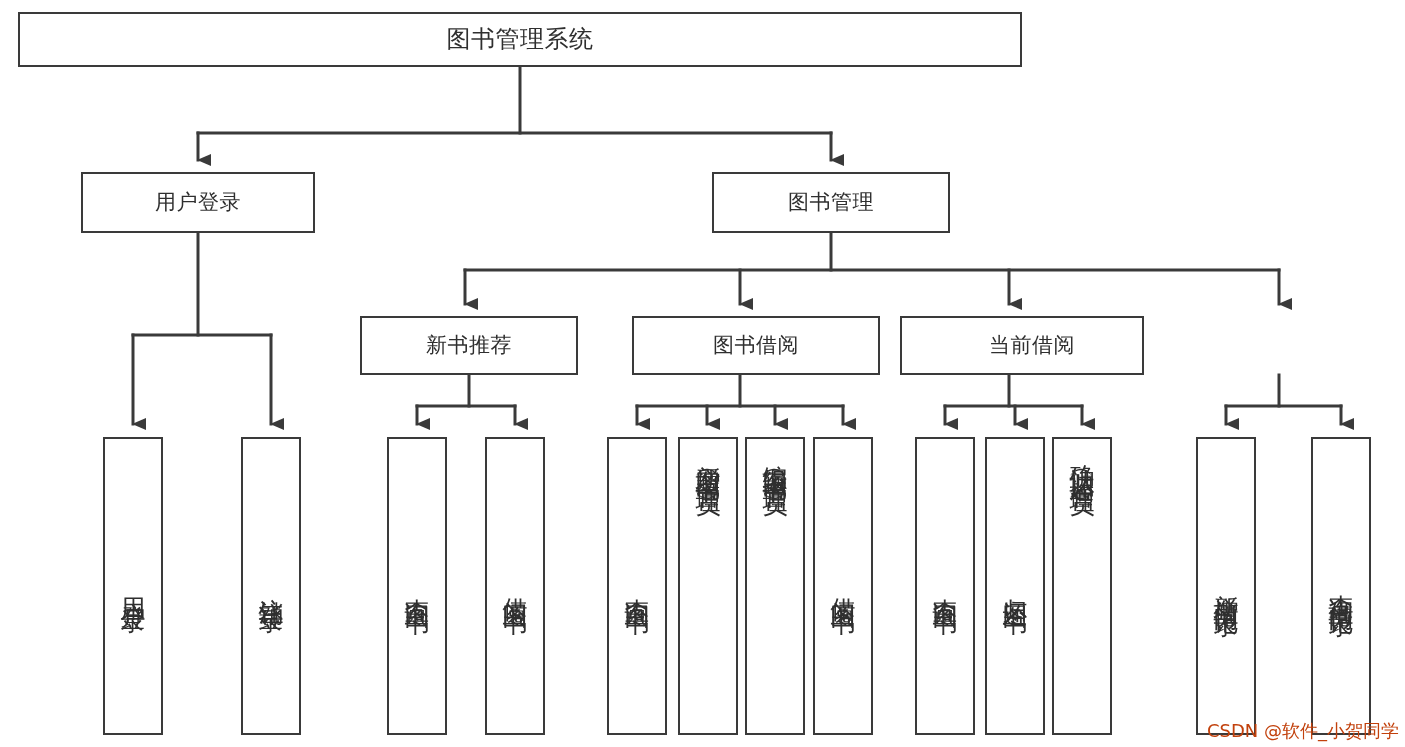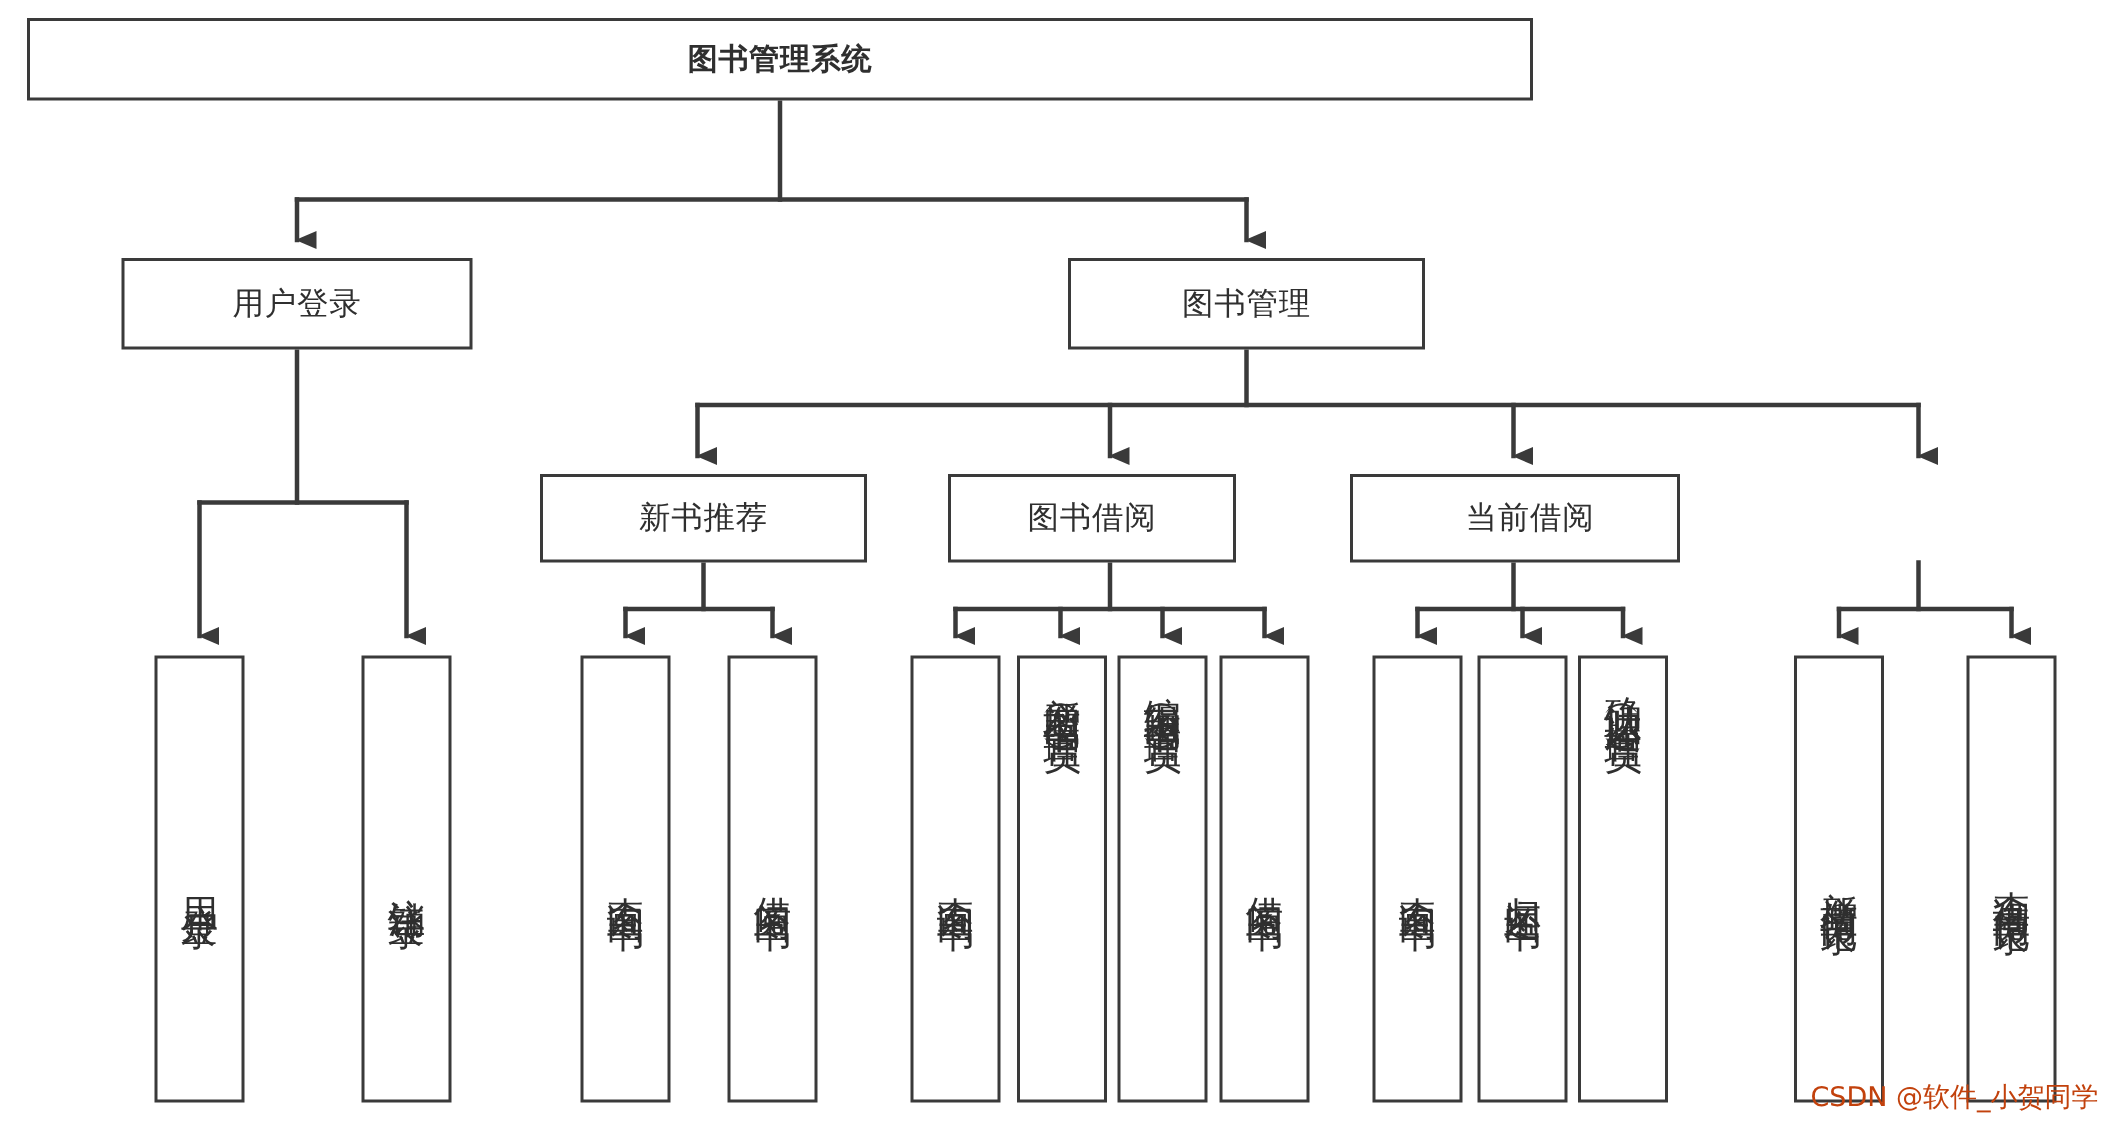--- a/index.html
+++ b/index.html
@@ -45,44 +45,43 @@
     white-space: nowrap;
   }
   
   .node.root {
     left: 18px;
     top: 12px;
     width: 1004px;
     height: 55px;
   }
   .node.root .node-label {
-    font-size: 20px;
-    font-weight: bold;
+    font-size: 24px;
   }
   
   .node.level1 {
     top: 172px;
     height: 61px;
   }
   .node.level1 .node-label {
     font-size: 21px;
   }
   .node.l1-login  { left: 81px;  width: 234px; }
   .node.l1-books  { left: 712px; width: 238px; }
   
   .node.level2 {
     top: 316px;
     height: 59px;
   }
   .node.level2 .node-label {
     font-size: 21px;
   }
   .node.l2-a { left: 360px;  width: 218px; }
-  .node.l2-b { left: 632px;  width: 192px; }
-  .node.l2-c { left: 900px;  width: 220px; padding-left: 20px; }
+  .node.l2-b { left: 632px;  width: 248px; }
+  .node.l2-c { left: 900px;  width: 244px; padding-left: 20px; }
   .node.l2-d { left: 1170px; width: 218px; }
   
   .node.leaf {
     top: 437px;
     height: 298px;
     width: 60px;
     align-items: flex-start;
     padding-top: 6px;
   }
   .node.leaf.tall-text {

